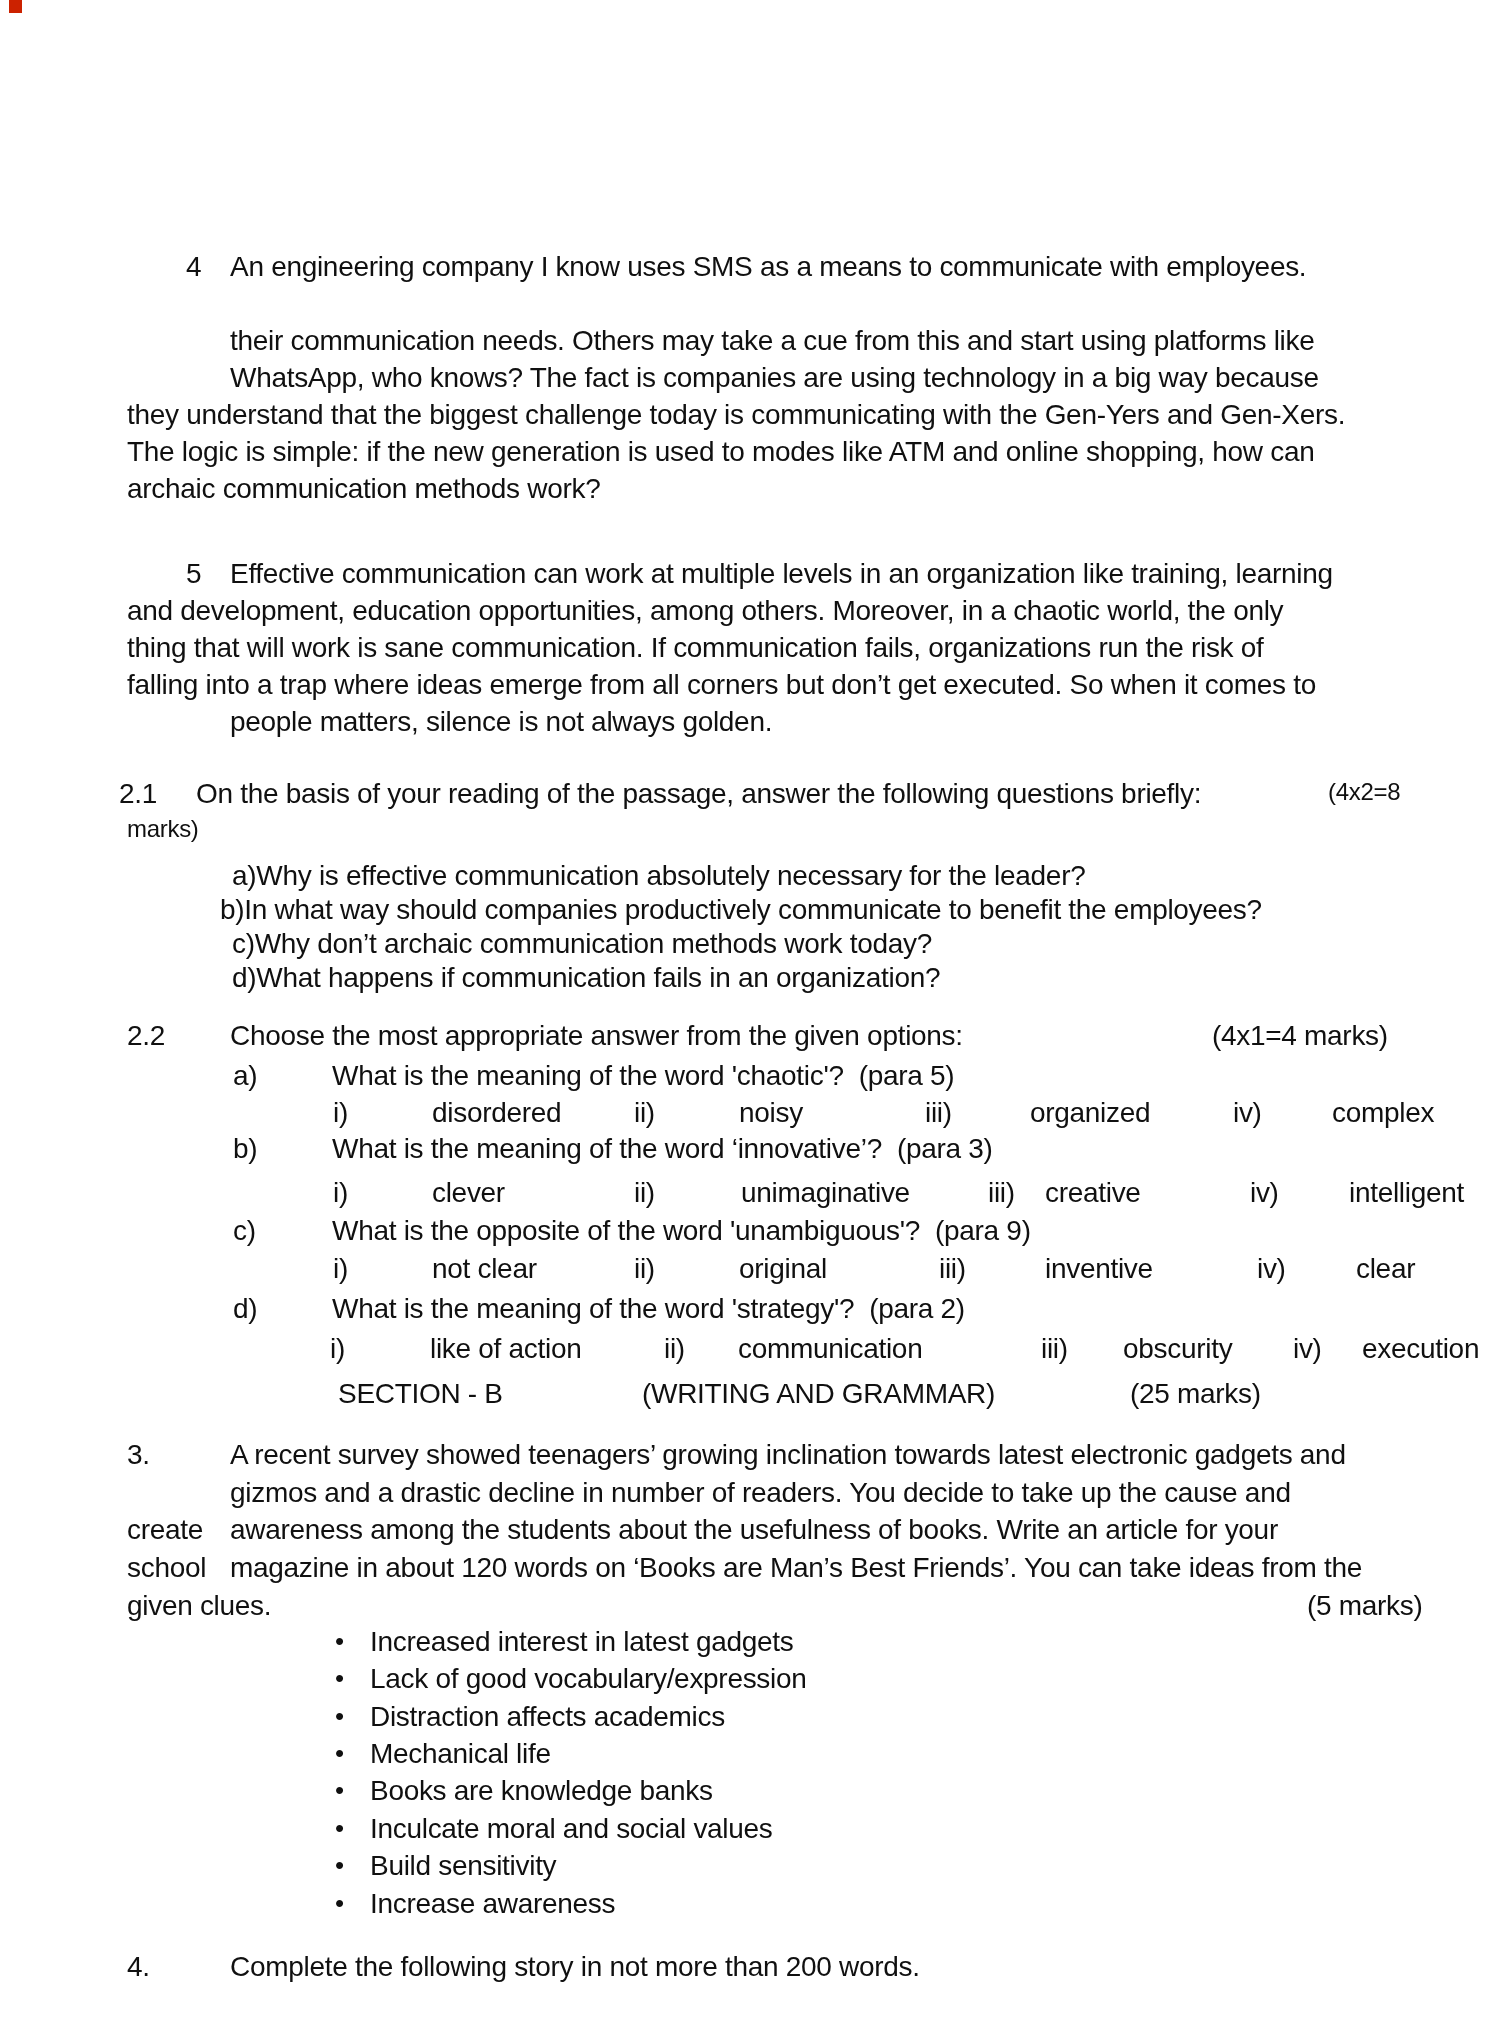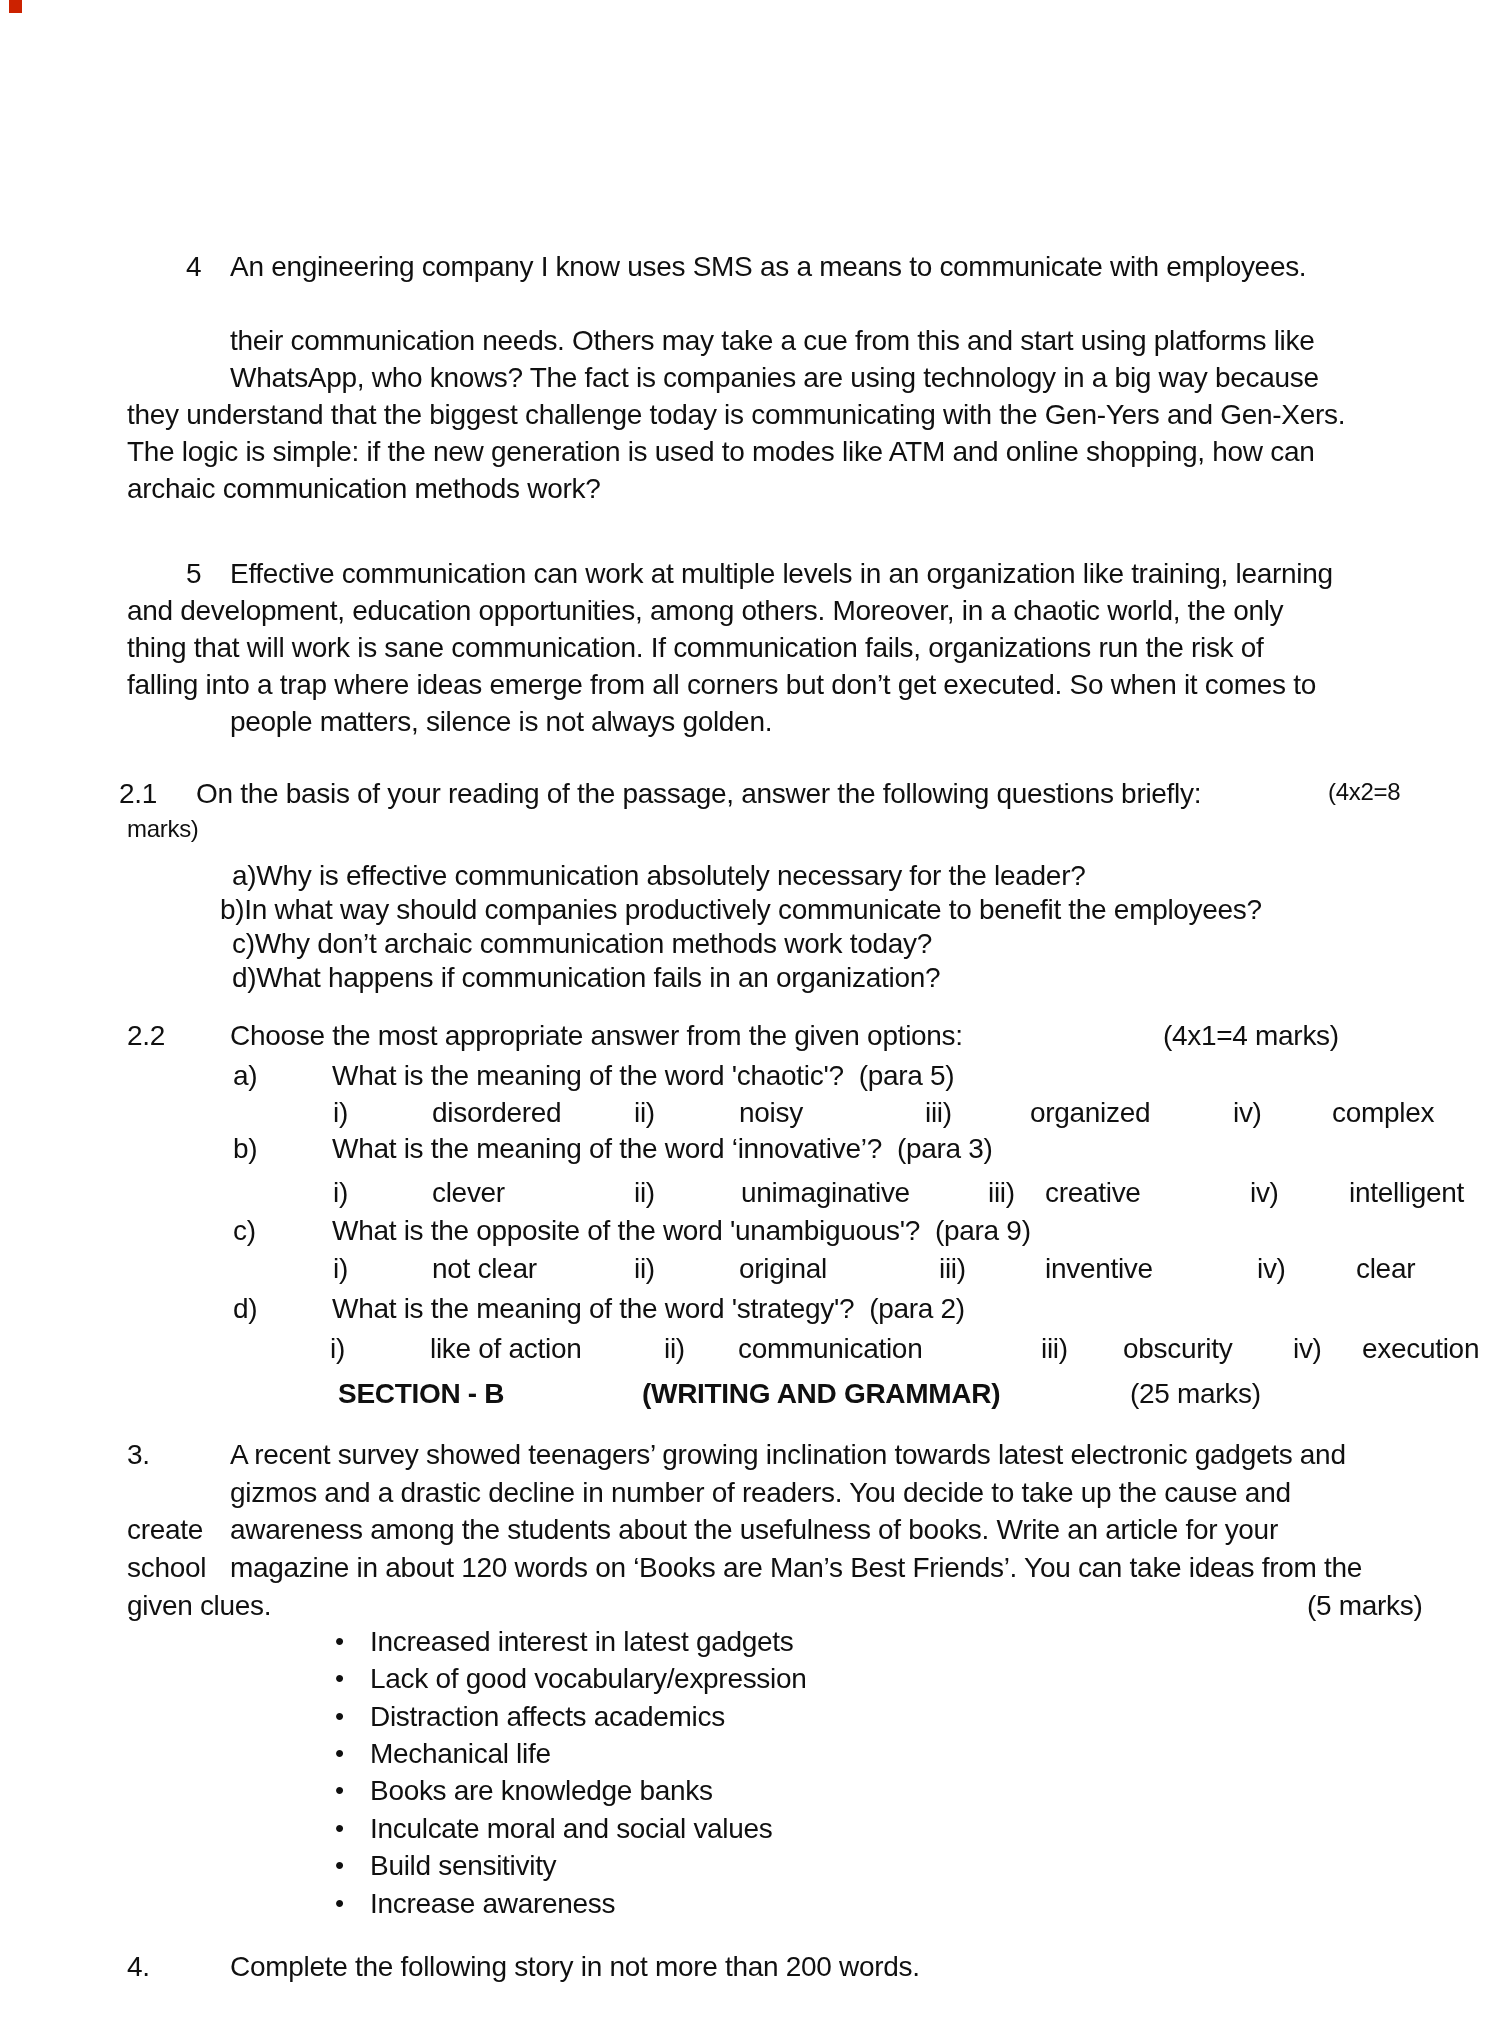--- a/index.html
+++ b/index.html
@@ -9,21 +9,21 @@
     background:#ffffff;
     overflow:hidden;
     font-family:"Liberation Sans","DejaVu Sans",sans-serif;
     font-size:28px;
     letter-spacing:-0.3px;
     color:#101010;
   }
   .row{position:absolute;left:0;top:0;width:100%;height:38px;white-space:pre;}
   .row > span{position:absolute;top:0;white-space:pre;}
   .sm{font-size:24px;top:4px;}
-  .bold{font-weight:700;}
+  .bold{font-weight:400;}
   .dot{font-size:26px;}
   #corner-mark{position:absolute;left:9px;top:0;width:13px;height:13px;}
 </style>
 </head>
 <body>
 
 <div id="page">
 
   <div id="corner-mark" style="background-color: rgb(204, 34, 0);"></div>
 
@@ -81,21 +81,21 @@
   <div class="row" style="top:928px">
     <span style="left:232px">c)Why don’t archaic communication methods work today?</span>
   </div>
   <div class="row" style="top:962px">
     <span style="left:232px">d)What happens if communication fails in an organization?</span>
   </div>
 
   <div class="row" style="top:1020px">
     <span style="left:127px">2.2</span>
     <span style="left:230px">Choose the most appropriate answer from the given options:</span>
-    <span style="left:1163px">(4x1=4 marks)</span>
+    <span style="left:1212px">(4x1=4 marks)</span>
   </div>
 
   <div class="row" style="top:1060px">
     <span style="left:233px">a)</span>
     <span style="left:332px">What is the meaning of the word 'chaotic'?  (para 5)</span>
   </div>
   <div class="row" style="top:1097px">
     <span style="left:333px">i)</span>
     <span style="left:432px">disordered</span>
     <span style="left:634px">ii)</span>

